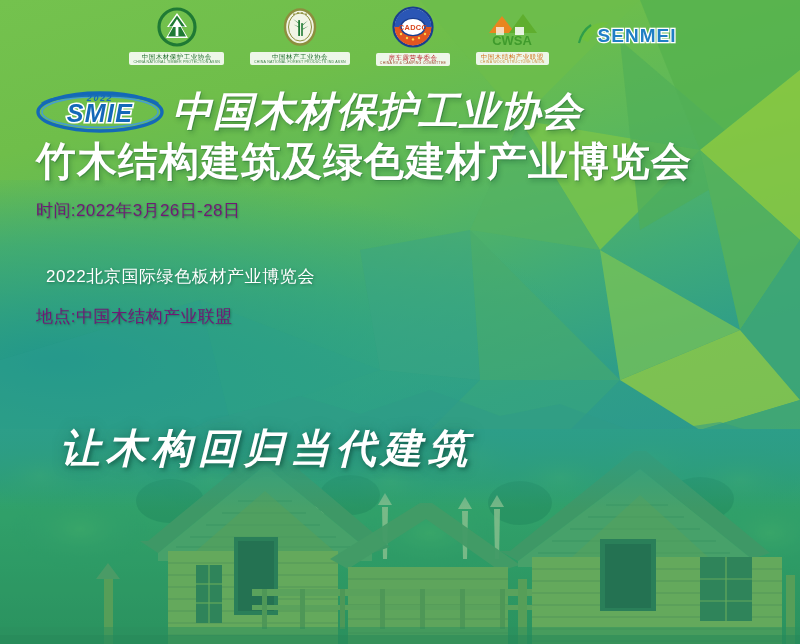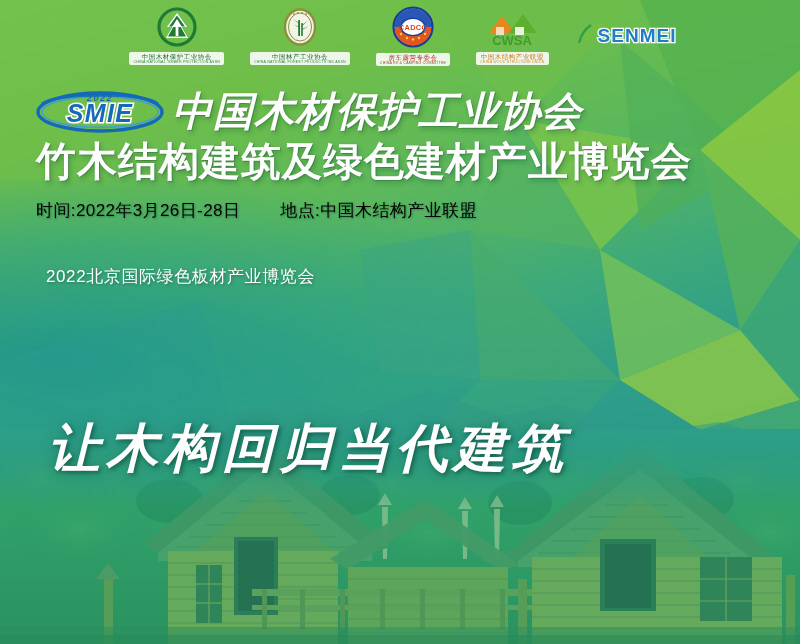--- a/index.html
+++ b/index.html
@@ -99,25 +99,26 @@
     text-shadow:
        0 0 1px rgba(0,0,0,.18),
        1px 1px 0 rgba(20,90,45,.30),
        2px 3px 5px rgba(10,70,40,.30);
   }
   .title-a{ font-size:40px; line-height:44px; }
   .title-b{ font-size:40px; line-height:46px; padding-left:36px; margin-top:4px; }
 
   .meta{
     position:absolute; left:36px; top:200px;
-    display:flex; align-items:baseline; gap:40px;
-    color:#000000;
+    display:flex; align-items:baseline; gap:84px;
+    color:#701a75;
     font-size:17px; line-height:22px;
     letter-spacing:.4px;
     text-shadow:1px 1px 2px rgba(12,70,45,.45);
+    flex-direction:column;
   }
 
   
   .concurrent{
     position:absolute; left:46px; top:266px;
     color:#ffffff;
   }
   .cc-head{
     font-size:21px; font-weight:bold; line-height:26px;
     letter-spacing:2px;
@@ -138,21 +139,21 @@
   .sl-line{
     font-family:"Liberation Serif", serif;
     font-weight:bold;
     font-style:italic;
     color:#ffffff;
     letter-spacing:6px;
     text-shadow:
       2px 2px 4px rgba(8,60,48,.55),
       0 0 14px rgba(8,70,55,.35);
   }
-  .sl-1{ font-size:52px; line-height:62px; padding-left:48px; }
+  .sl-1{ font-size:40px; line-height:62px; padding-left:60px; }
   .sl-2{ font-size:44px; line-height:56px; padding-left:170px; margin-top:8px; }
 </style>
 </head>
 <body>
 
 <div class="poster">
 
   <div class="bg-base"></div>
   <div class="bg-teal"></div>
 

